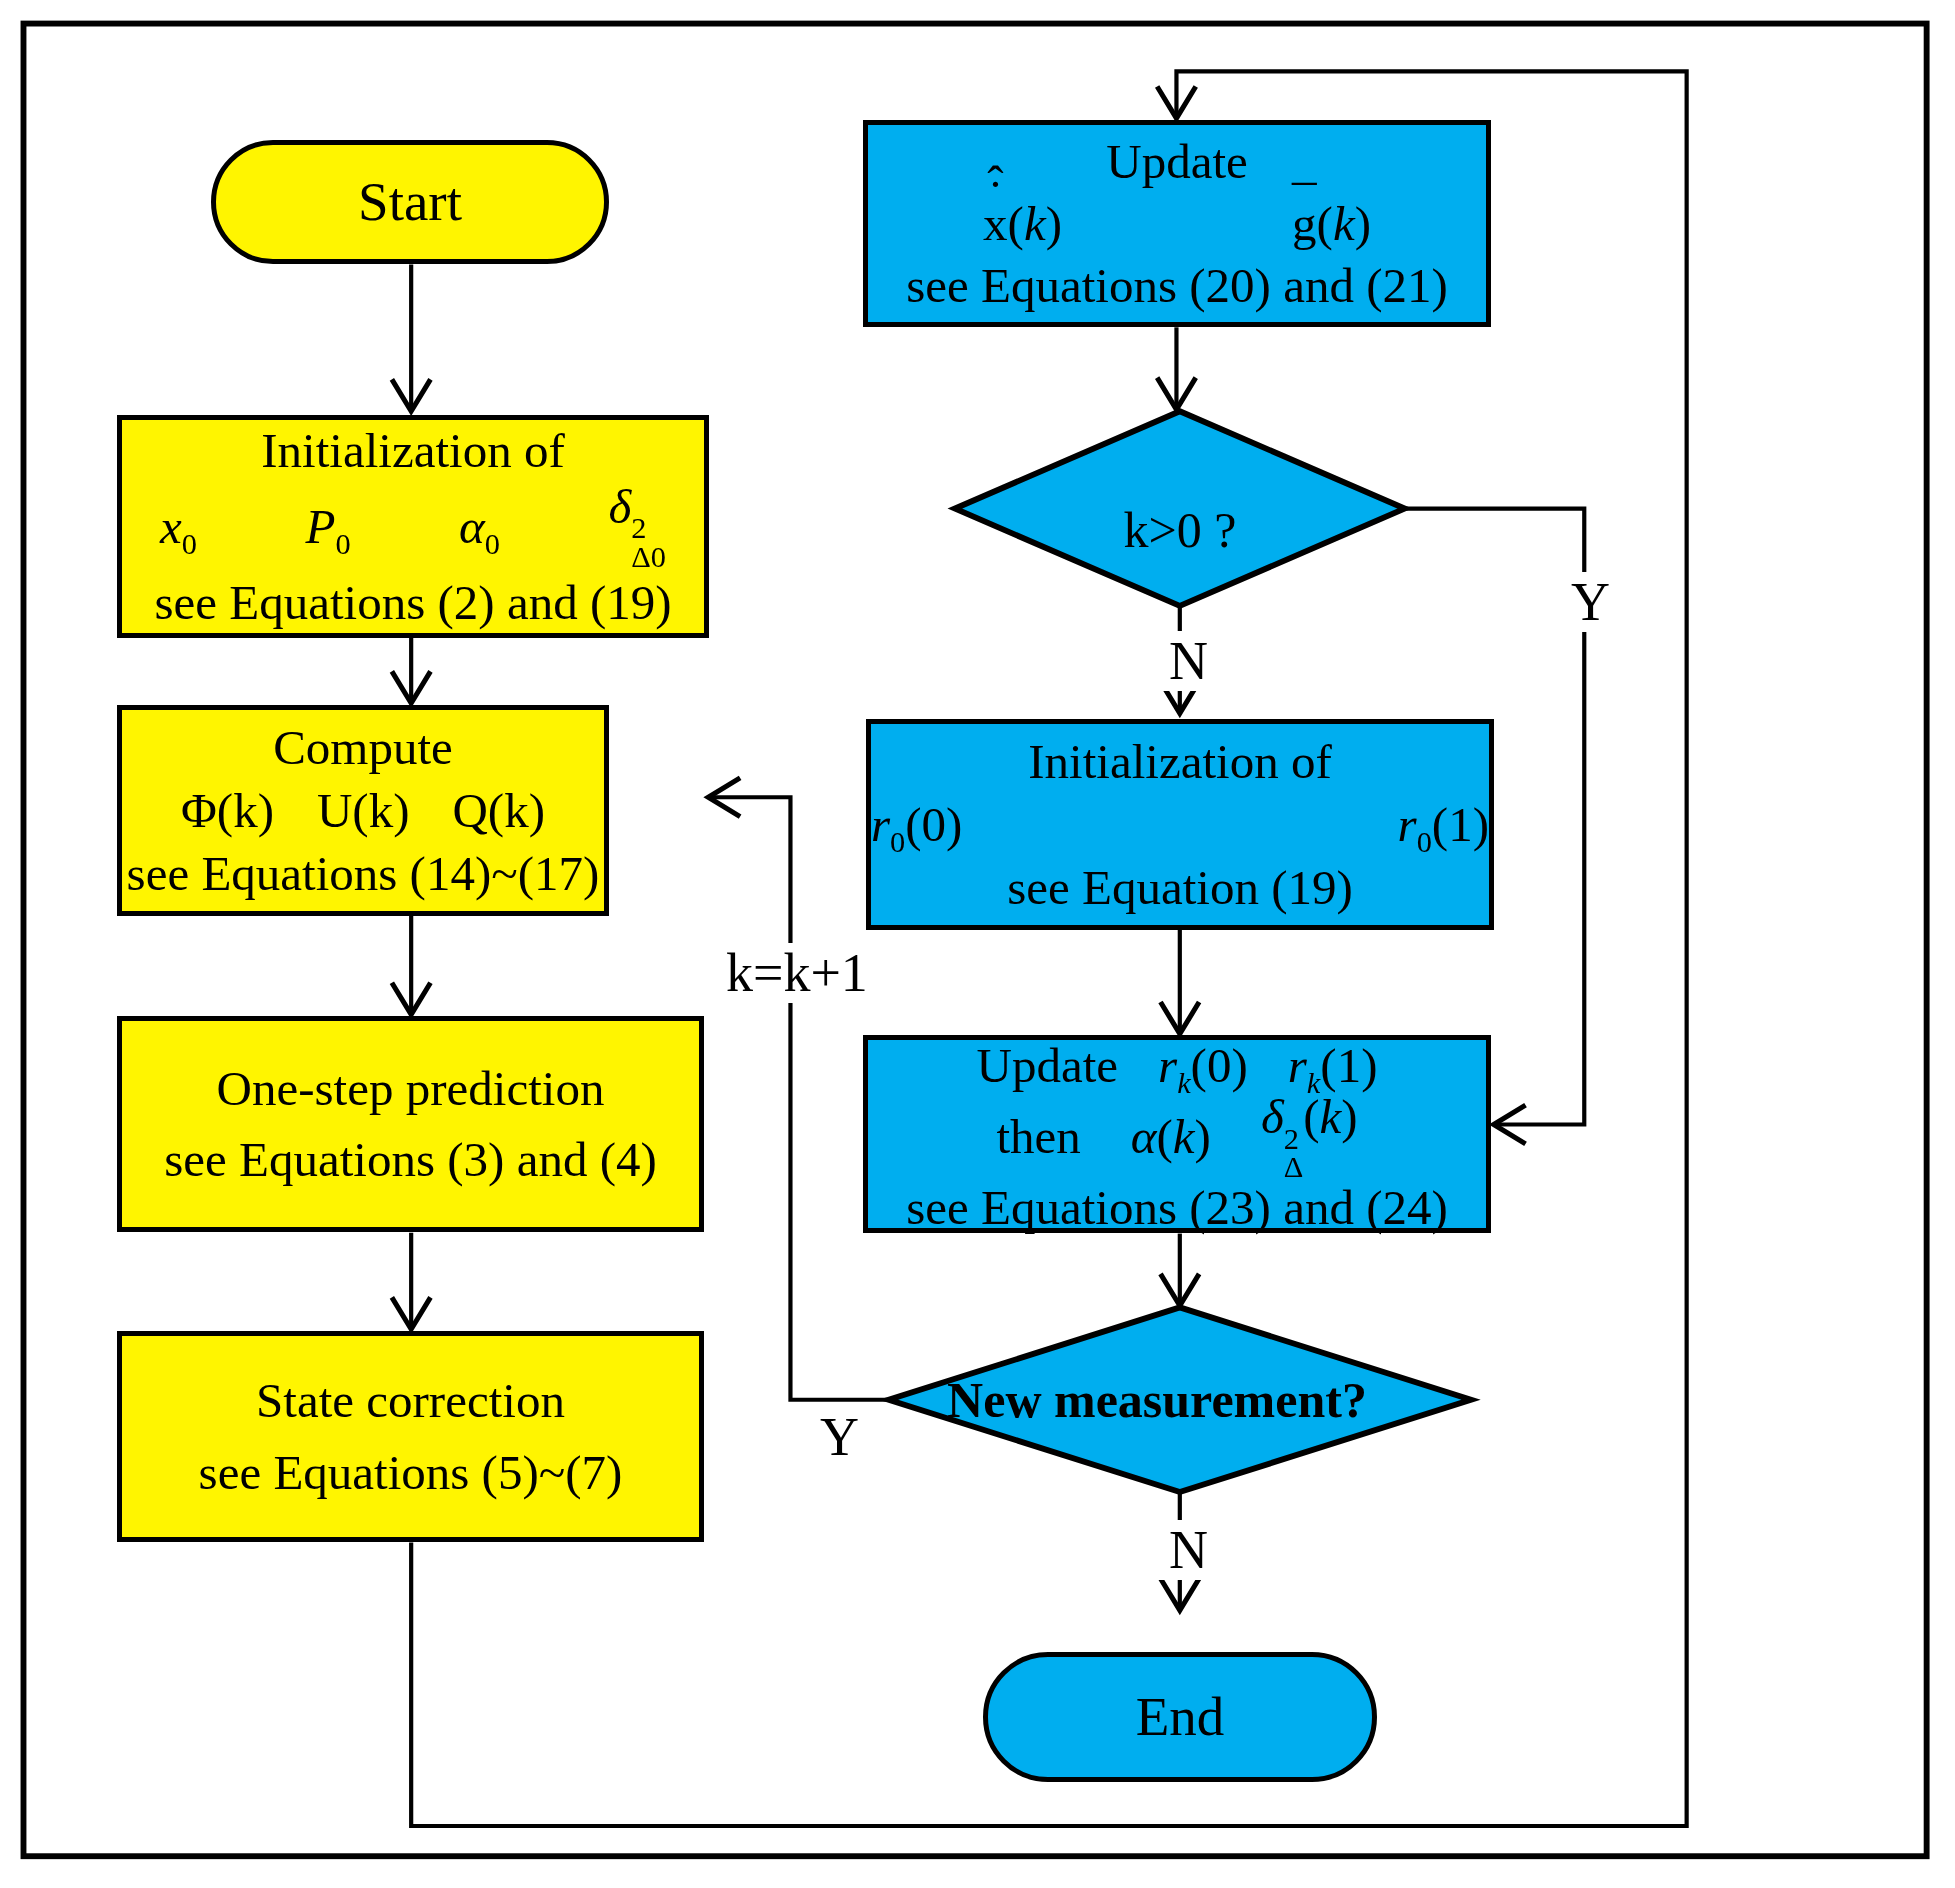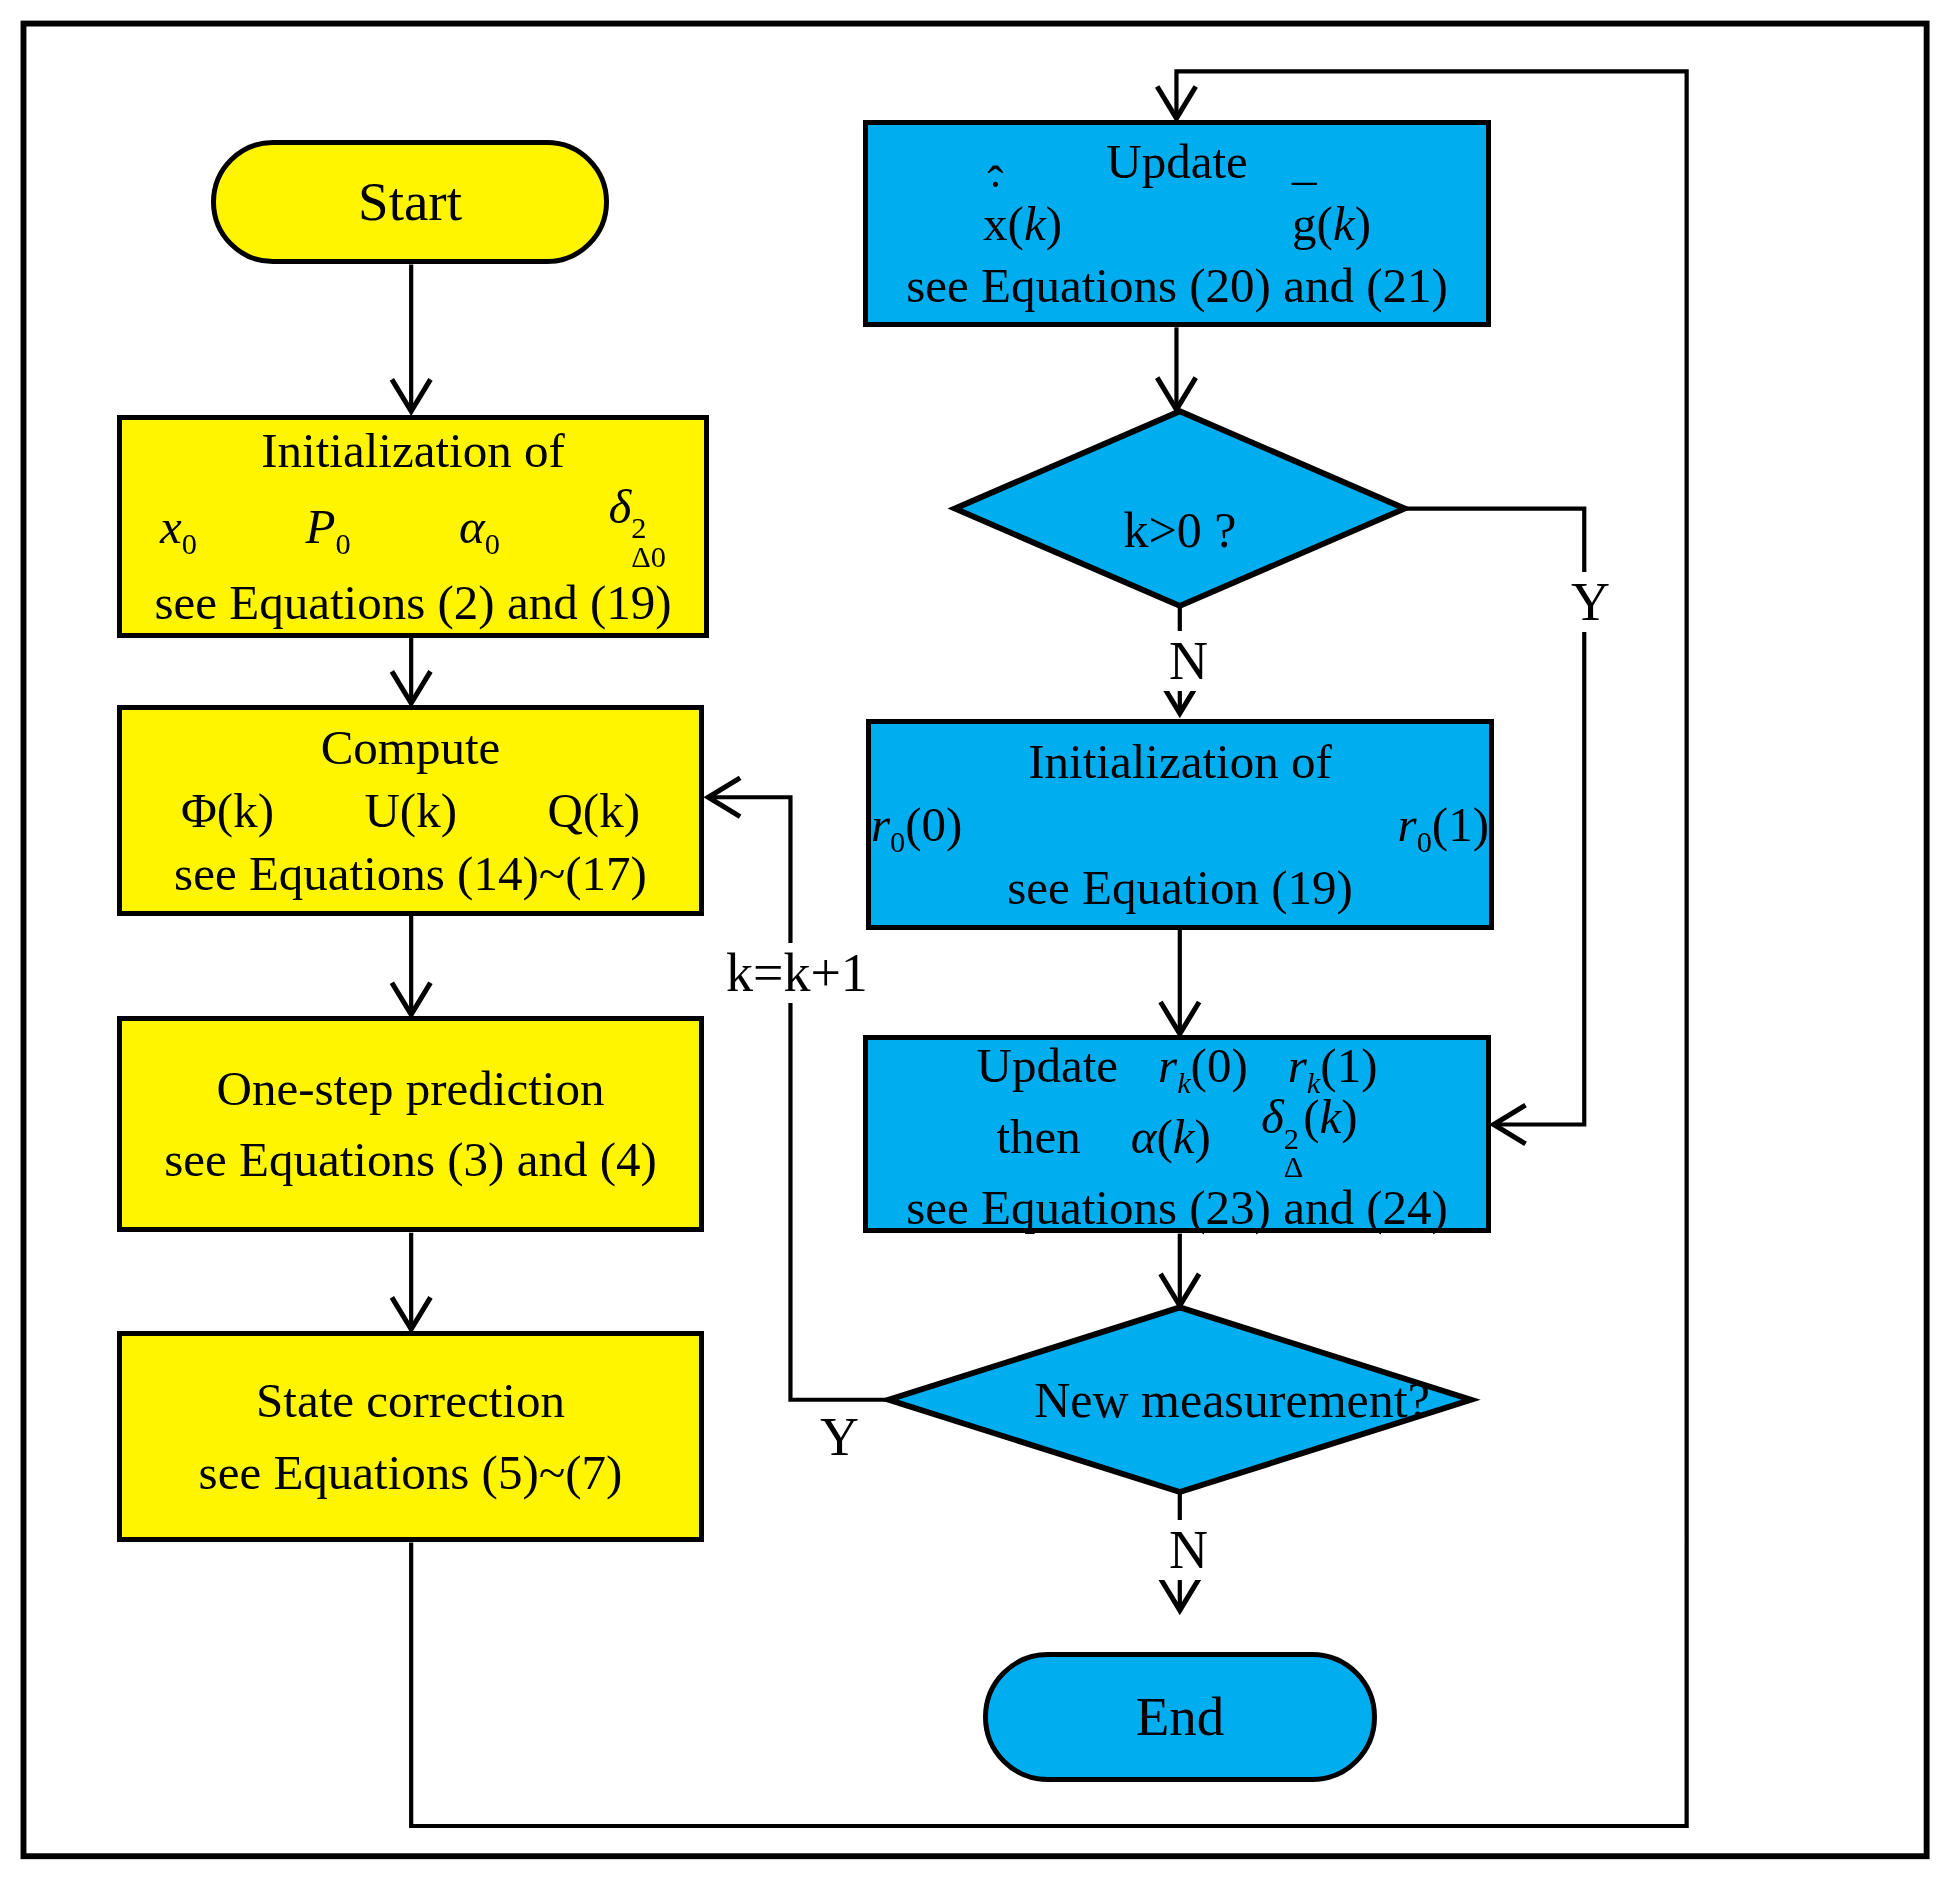--- a/index.html
+++ b/index.html
@@ -109,21 +109,21 @@
       <span><i>P</i><span class="sb">0</span></span>
       <span><i>α</i><span class="sb">0</span></span>
       <span><i>δ</i><span class="ss">
             <span>2</span>
             <span>Δ0</span>
           </span></span>
     </span>
     <span class="titleline">see Equations (2) and (19)</span>
   </div>
 
-  <div class="node" style="left:117px;top:705px;width:587px;height:211px;background:#FFF500;">
+  <div class="node" style="left:117px;top:705px;width:492px;height:211px;background:#FFF500;">
     <span class="titleline">Compute</span>
     <span class="row spread" style="padding:0 59px;">
       <span>Φ(k)</span>
       <span>U(k)</span>
       <span>Q(k)</span>
     </span>
     <span class="titleline">see Equations (14)~(17)</span>
   </div>
 
   <div class="node" style="left:117px;top:1016px;width:587px;height:216px;background:#FFF500;justify-content:center;gap:20px;">
@@ -168,21 +168,21 @@
       <span>then</span>
       <span><i>α</i><span>(</span><i>k</i><span>)</span></span>
       <span><i>δ</i><span class="ss">
             <span>2</span>
             <span>Δ</span>
           </span><span>(</span><i>k</i><span>)</span></span>
     </span>
     <span class="titleline">see Equations (23) and (24)</span>
   </div>
 
-  <div class="dtext" style="left:941px;top:1307px;width:582px;height:185px;">
+  <div class="dtext" style="left:866px;top:1307px;width:582px;height:185px;font-weight:bold;">
     <span>New measurement?</span>
   </div>
 
   <div class="node pill" style="left:983px;top:1612px;width:394px;height:130px;border-radius:65px;background:#00AEEF;margin-top:40px;">
     <span>End</span>
   </div>
 
   <div class="elabel wbg" style="left:1155px;top:631px;width:50px;height:57px;">
     <span>N</span>
   </div>

